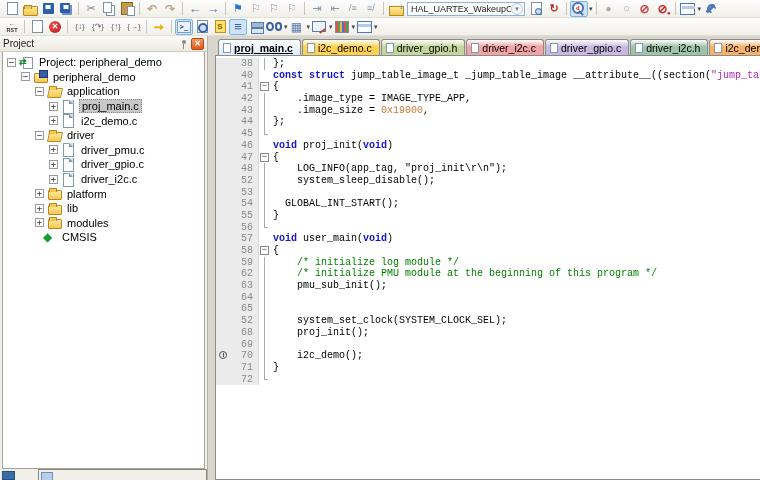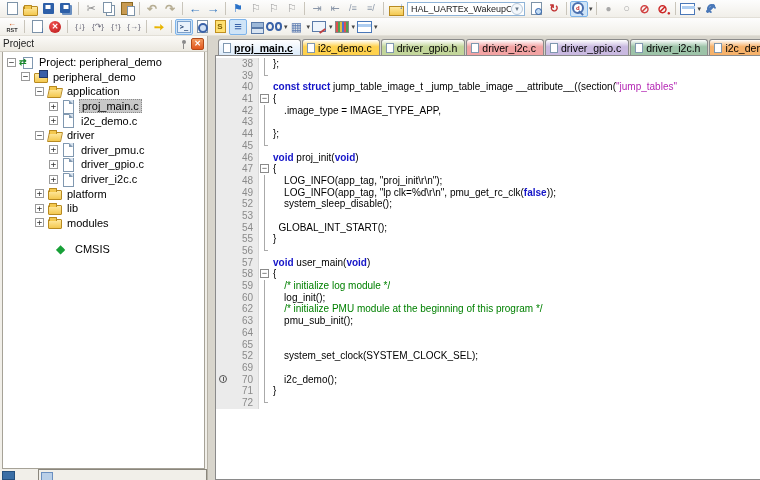--- a/index.html
+++ b/index.html
@@ -146,21 +146,21 @@
           overflow:hidden; }
   .tab { display:inline-flex; align-items:center; gap:3px; height:16px; padding:0 7px 0 4px;
          border:1px solid #8a8a8a; border-bottom:0; border-radius:3px 3px 0 0; font-size:10.5px;
          white-space:nowrap; flex:none; }
   .tab .pg { width:8px; height:10px; background:#fff; border:1px solid #8098b0; flex:none; }
   .tab.active { background:linear-gradient(#ffffff,#dcebfa); }
   .tab.active .tab-label { font-weight:bold; text-decoration:underline; }
 
   .code-wrap { flex:1; min-height:0; background:#fff; border:1px solid #8a8a8a; border-right:0;
           overflow:hidden; }
-  .code { font-family:Liberation Sans, sans-serif; font-size:10px;
+  .code { font-family:Liberation Mono, monospace; font-size:10px;
           line-height:11.7px; padding-top:2px; }
   .cl { display:flex; height:11.7px; white-space:pre; }
   .bpm { width:16px; flex:none; background:#ebebeb; position:relative; }
   .mark { position:absolute; left:3px; top:1px; width:8px; height:8px; border:1px solid #555;
           border-radius:50%; }
   .mark::after { content:""; position:absolute; left:3px; top:1px; width:1px; height:4px; background:#555; }
   .ln { width:27px; flex:none; background:#ebebeb; color:#8a8a8a; text-align:right;
         padding-right:5px; border-right:1px solid #d8d8d8; }
   .fold { width:11px; flex:none; position:relative; }
   .fo { position:absolute; left:1px; top:1px; width:9px; height:9px; border:1px solid #8a8a8a;
@@ -366,21 +366,21 @@
           <div class="trow" style="padding-left: 32px;">
             <span class="exp">+</span>
             <span class="tico folder"></span>
             <span class="tlabel">lib</span>
           </div>
           <div class="trow" style="padding-left: 32px;">
             <span class="exp">+</span>
             <span class="tico folder"></span>
             <span class="tlabel">modules</span>
           </div>
-          <div class="trow" style="padding-left: 40px; margin-top: 12px;">
+          <div class="trow" style="padding-left: 27px;">
             <span class="exp none"></span>
             <span class="tico cmsis"></span>
             <span class="tlabel">CMSIS</span>
           </div>
         </div>
       <div class="dock-stub"></div>
       <div class="corner-chip"></div>
     </div>
 
     <div class="splitter"></div>
@@ -412,45 +412,43 @@
             <span class="tab-label">driver_i2c.h</span>
           </span>
           <span class="tab" style="background: linear-gradient(rgb(255, 255, 255) 0%, rgb(246, 178, 107) 45%);">
             <span class="pg"></span>
             <span class="tab-label">i2c_demo.h</span>
           </span>
         </div>
       <div class="code-wrap">
         <div class="code" id="code">
             <div class="cl"><span class="bpm"></span><span class="ln">38</span><span class="fold"><span class="fv"></span></span><span class="ct"><span class="tk-p">};</span></span></div>
-            <div class="cl"><span class="bpm"></span><span class="ln">39</span><span class="fold"><span class="fe"></span></span><span class="ct"></span></div>
             <div class="cl"><span class="bpm"></span><span class="ln">40</span><span class="fold"></span><span class="ct"><span class="tk-k">const</span><span class="tk-p"> </span><span class="tk-k">struct</span><span class="tk-p"> jump_table_image_t _jump_table_image __attribute__((section(</span><span class="tk-s">"jump_tables"</span></span></div>
             <div class="cl"><span class="bpm"></span><span class="ln">41</span><span class="fold"><span class="fo">−</span></span><span class="ct"><span class="tk-p">{</span></span></div>
             <div class="cl"><span class="bpm"></span><span class="ln">42</span><span class="fold"><span class="fv"></span></span><span class="ct"><span class="tk-p">    .image_type = IMAGE_TYPE_APP,</span></span></div>
-            <div class="cl"><span class="bpm"></span><span class="ln">43</span><span class="fold"><span class="fv"></span></span></div>
+            <div class="cl"><span class="bpm"></span><span class="ln">43</span><span class="fold"><span class="fv"></span></span><span class="ct"><span class="tk-p">    .image_size = </span><span class="tk-n">0x19000</span><span class="tk-p">,</span></span></div>
             <div class="cl"><span class="bpm"></span><span class="ln">44</span><span class="fold"><span class="fv"></span></span><span class="ct"><span class="tk-p">};</span></span></div>
             <div class="cl"><span class="bpm"></span><span class="ln">45</span><span class="fold"><span class="fe"></span></span><span class="ct"></span></div>
             <div class="cl"><span class="bpm"></span><span class="ln">46</span><span class="fold"></span><span class="ct"><span class="tk-k">void</span><span class="tk-p"> proj_init(</span><span class="tk-k">void</span><span class="tk-p">)</span></span></div>
             <div class="cl"><span class="bpm"></span><span class="ln">47</span><span class="fold"><span class="fo">−</span></span><span class="ct"><span class="tk-p">{</span></span></div>
             <div class="cl"><span class="bpm"></span><span class="ln">48</span><span class="fold"><span class="fv"></span></span><span class="ct"><span class="tk-p">    LOG_INFO(app_tag, "proj_init\r\n");</span></span></div>
-            <div class="cl"><span class="bpm"></span><span class="ln">49</span><span class="fold"><span class="fv"></span></span><span class="ct"><span class="tk-p">    LOG_INFO(app_tag, "lp clk=%d\r\n", pmu_get_rc_clk(</span><span class="tk-k">false</span><span class="tk-p">));</span></span></div>
             <div class="cl"><span class="bpm"></span><span class="ln">52</span><span class="fold"><span class="fv"></span></span><span class="ct"><span class="tk-p">    system_sleep_disable();</span></span></div>
             <div class="cl"><span class="bpm"></span><span class="ln">53</span><span class="fold"><span class="fv"></span></span><span class="ct"></span></div>
             <div class="cl"><span class="bpm"></span><span class="ln">54</span><span class="fold"><span class="fv"></span></span><span class="ct"><span class="tk-p">  GLOBAL_INT_START();</span></span></div>
             <div class="cl"><span class="bpm"></span><span class="ln">55</span><span class="fold"><span class="fv"></span></span><span class="ct"><span class="tk-p">}</span></span></div>
             <div class="cl"><span class="bpm"></span><span class="ln">56</span><span class="fold"><span class="fe"></span></span><span class="ct"></span></div>
             <div class="cl"><span class="bpm"></span><span class="ln">57</span><span class="fold"></span><span class="ct"><span class="tk-k">void</span><span class="tk-p"> user_main(</span><span class="tk-k">void</span><span class="tk-p">)</span></span></div>
             <div class="cl"><span class="bpm"></span><span class="ln">58</span><span class="fold"><span class="fo">−</span></span><span class="ct"><span class="tk-p">{</span></span></div>
             <div class="cl"><span class="bpm"></span><span class="ln">59</span><span class="fold"><span class="fv"></span></span><span class="ct"><span class="tk-p">    </span><span class="tk-c">/* initialize log module */</span></span></div>
-            <div class="cl"><span class="bpm"></span><span class="ln">60</span><span class="fold"><span class="fv"></span></span><span class="ct"><span class="tk-p">    log_init();</span></span></div>
             <div class="cl"><span class="bpm"></span><span class="ln">62</span><span class="fold"><span class="fv"></span></span><span class="ct"><span class="tk-p">    </span><span class="tk-c">/* initialize PMU module at the beginning of this program */</span></span></div>
             <div class="cl"><span class="bpm"></span><span class="ln">63</span><span class="fold"><span class="fv"></span></span><span class="ct"><span class="tk-p">    pmu_sub_init();</span></span></div>
             <div class="cl"><span class="bpm"></span><span class="ln">64</span><span class="fold"><span class="fv"></span></span><span class="ct"></span></div>
             <div class="cl"><span class="bpm"></span><span class="ln">65</span><span class="fold"><span class="fv"></span></span></div>
             <div class="cl"><span class="bpm"></span><span class="ln">52</span><span class="fold"><span class="fv"></span></span><span class="ct"><span class="tk-p">    system_set_clock(SYSTEM_CLOCK_SEL);</span></span></div>
+            <div class="cl"><span class="bpm"></span><span class="ln">68</span><span class="fold"><span class="fv"></span></span><span class="ct"><span class="tk-p">    proj_init();</span></span></div>
             <div class="cl"><span class="bpm"></span><span class="ln">69</span><span class="fold"><span class="fv"></span></span><span class="ct"></span></div>
             <div class="cl"><span class="bpm"><span class="mark"></span></span><span class="ln">70</span><span class="fold"><span class="fv"></span></span><span class="ct"><span class="tk-p">    i2c_demo();</span></span></div>
             <div class="cl"><span class="bpm"></span><span class="ln">71</span><span class="fold"><span class="fv"></span></span><span class="ct"><span class="tk-p">}</span></span></div>
             <div class="cl"><span class="bpm"></span><span class="ln">72</span><span class="fold"><span class="fe"></span></span><span class="ct"></span></div>
           </div>
       </div>
     </div>
   </div>
 </div>
 

